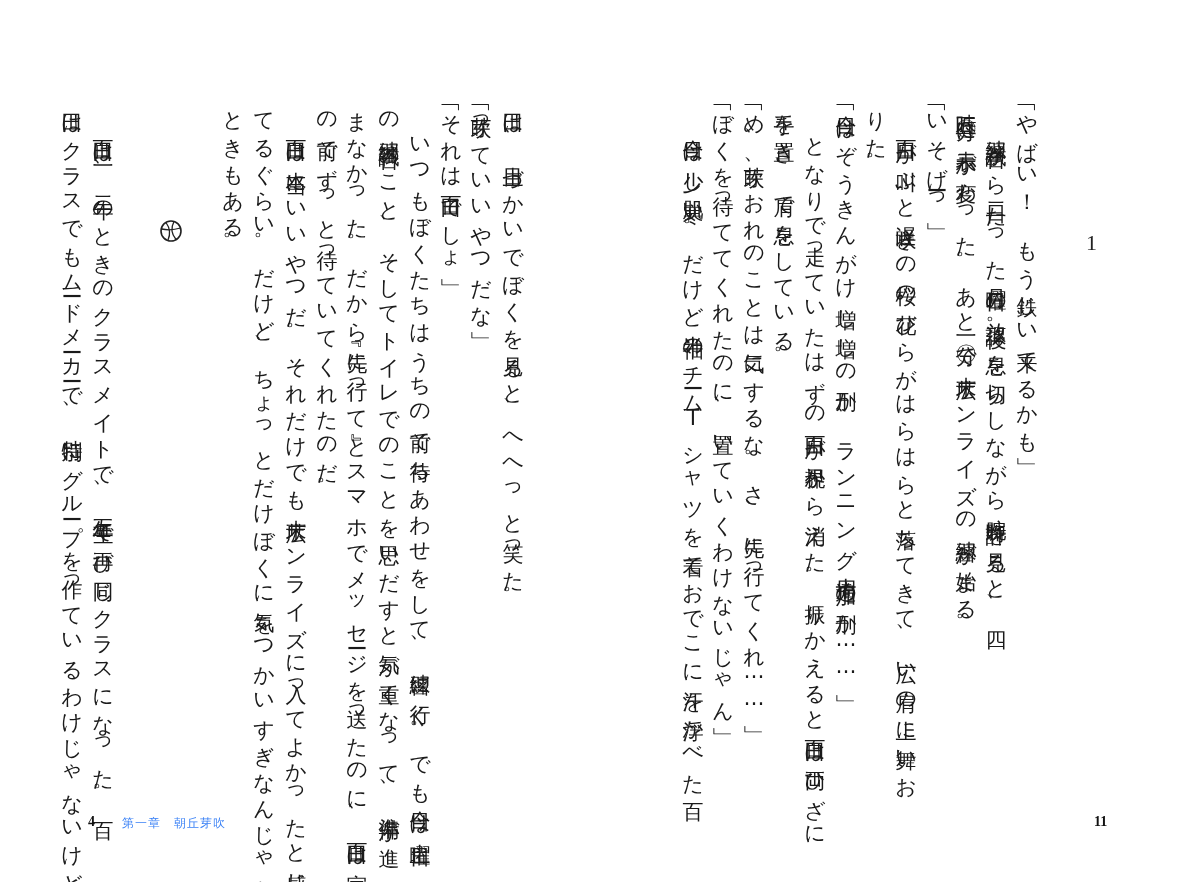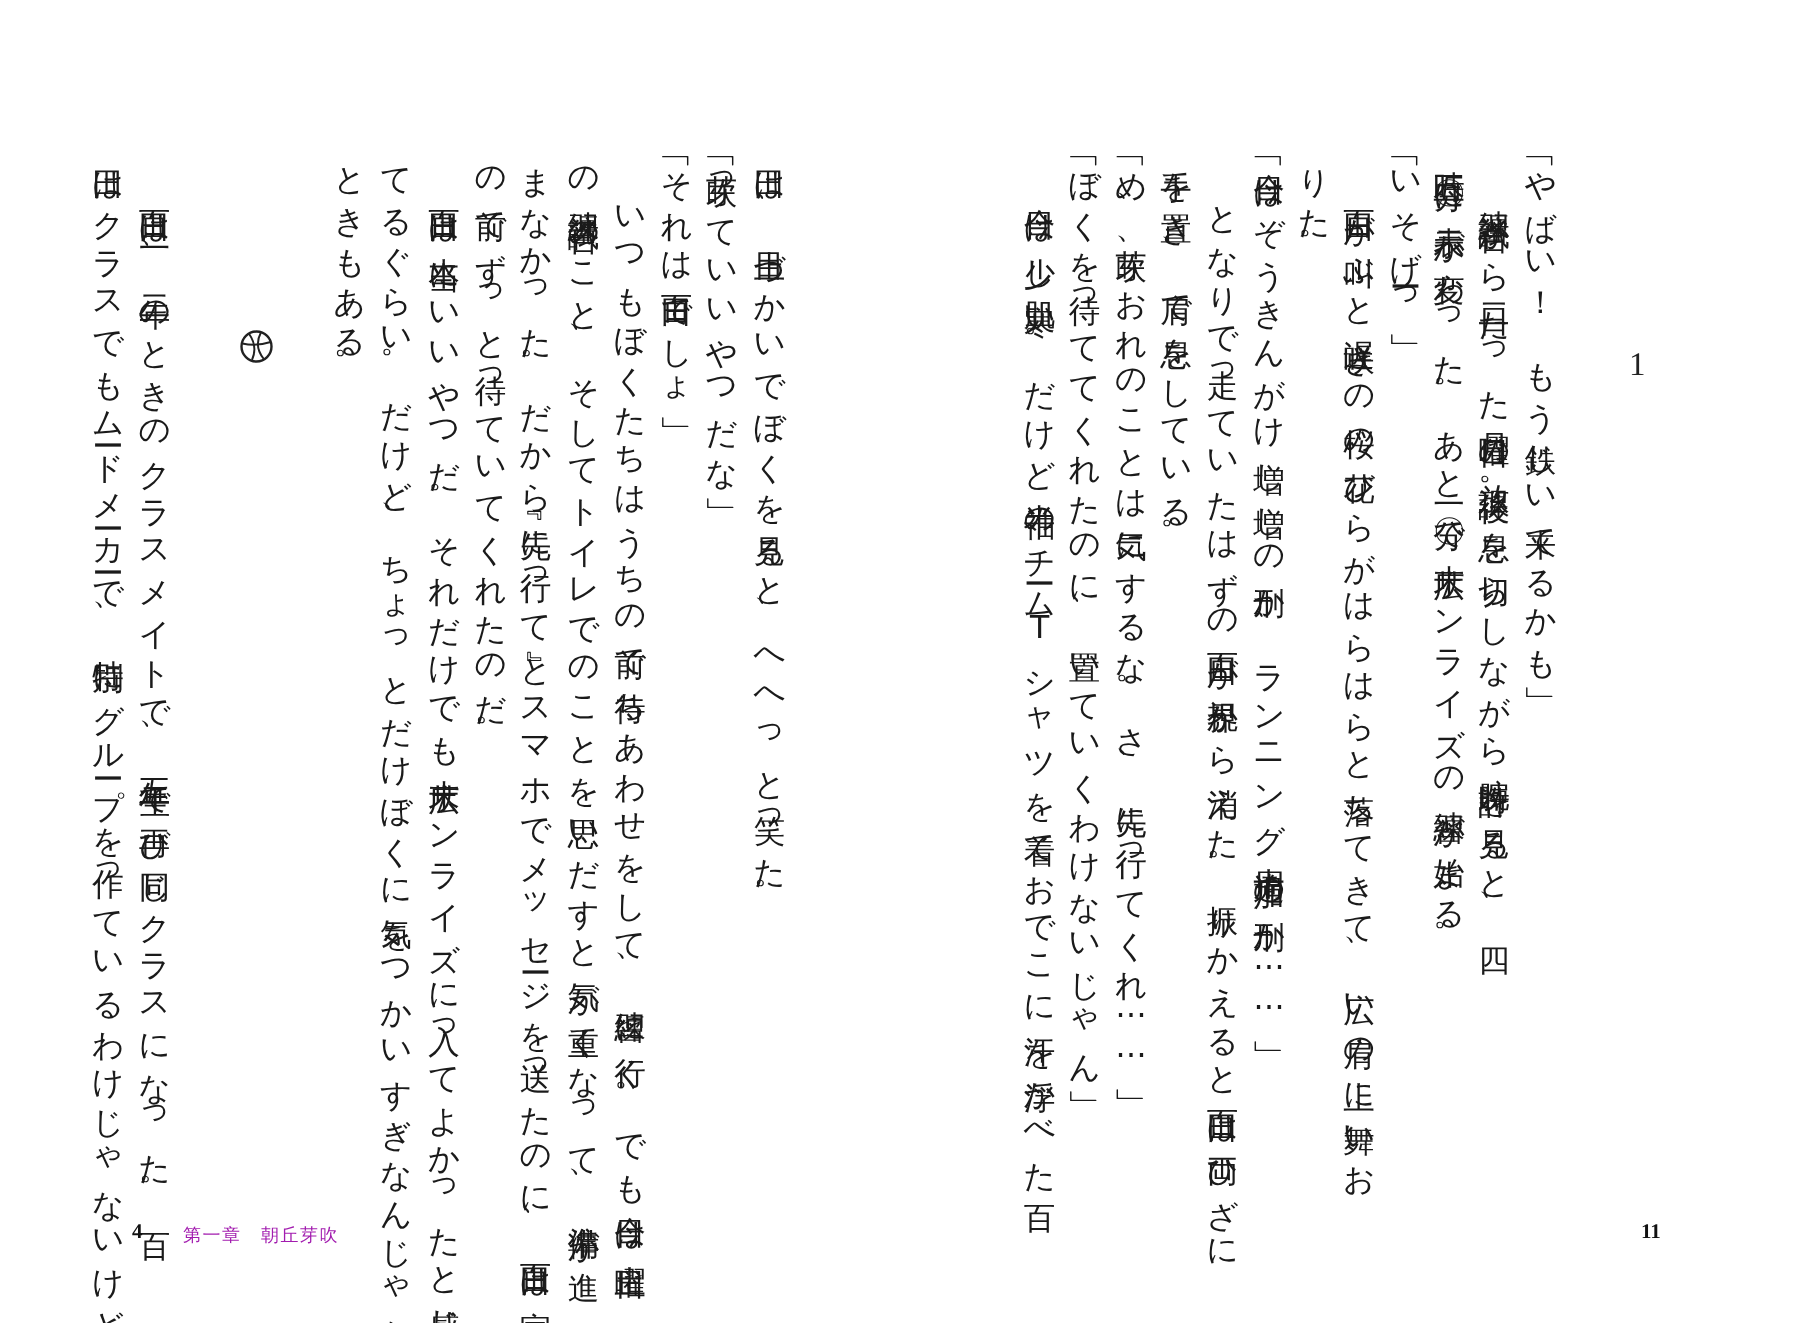--- a/index.html
+++ b/index.html
@@ -24,21 +24,21 @@
     font-family: "Liberation Serif", "DejaVu Serif", serif;
   }
   .ornament { position: absolute; left: 159px; top: 219px; width: 24px; height: 24px; }
   .folio {
     position: absolute; top: 814px;
     font-size: 14px; font-weight: bold; color: #111;
     font-family: "Liberation Serif", "DejaVu Serif", serif;
   }
   .running-head {
     position: absolute; top: 815px; left: 122px;
-    font-size: 12px; color: #a21caf; letter-spacing: 1px;
+    font-size: 12px; color: #3b82f6; letter-spacing: 1px;
     font-family: "DejaVu Sans", "Liberation Sans", sans-serif;
   }
 </style>
 </head>
 <body>
 
 <div class="page page-left">
   <div class="col" style="left:500px">田は、上目づかいでぼくを見ると、へへっと笑った。</div>
   <div class="col" style="left:468px">「芽吹っていいやつだな」</div>
   <div class="col" style="left:438px">「それは百田でしょ」</div>

